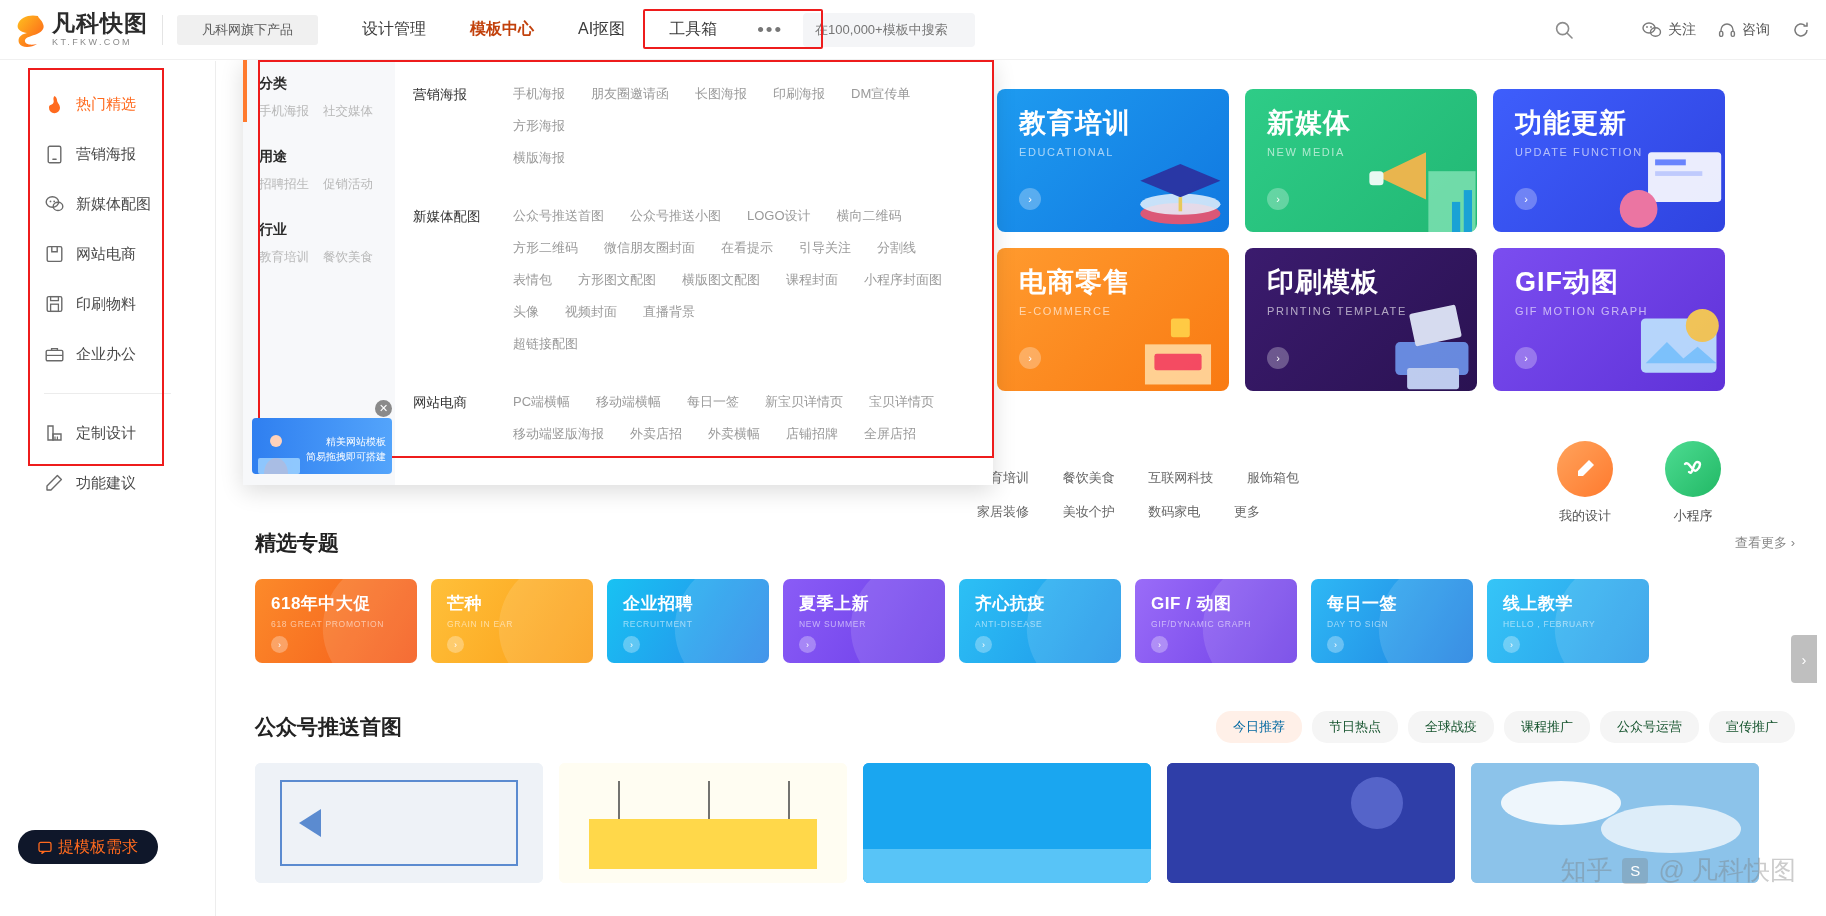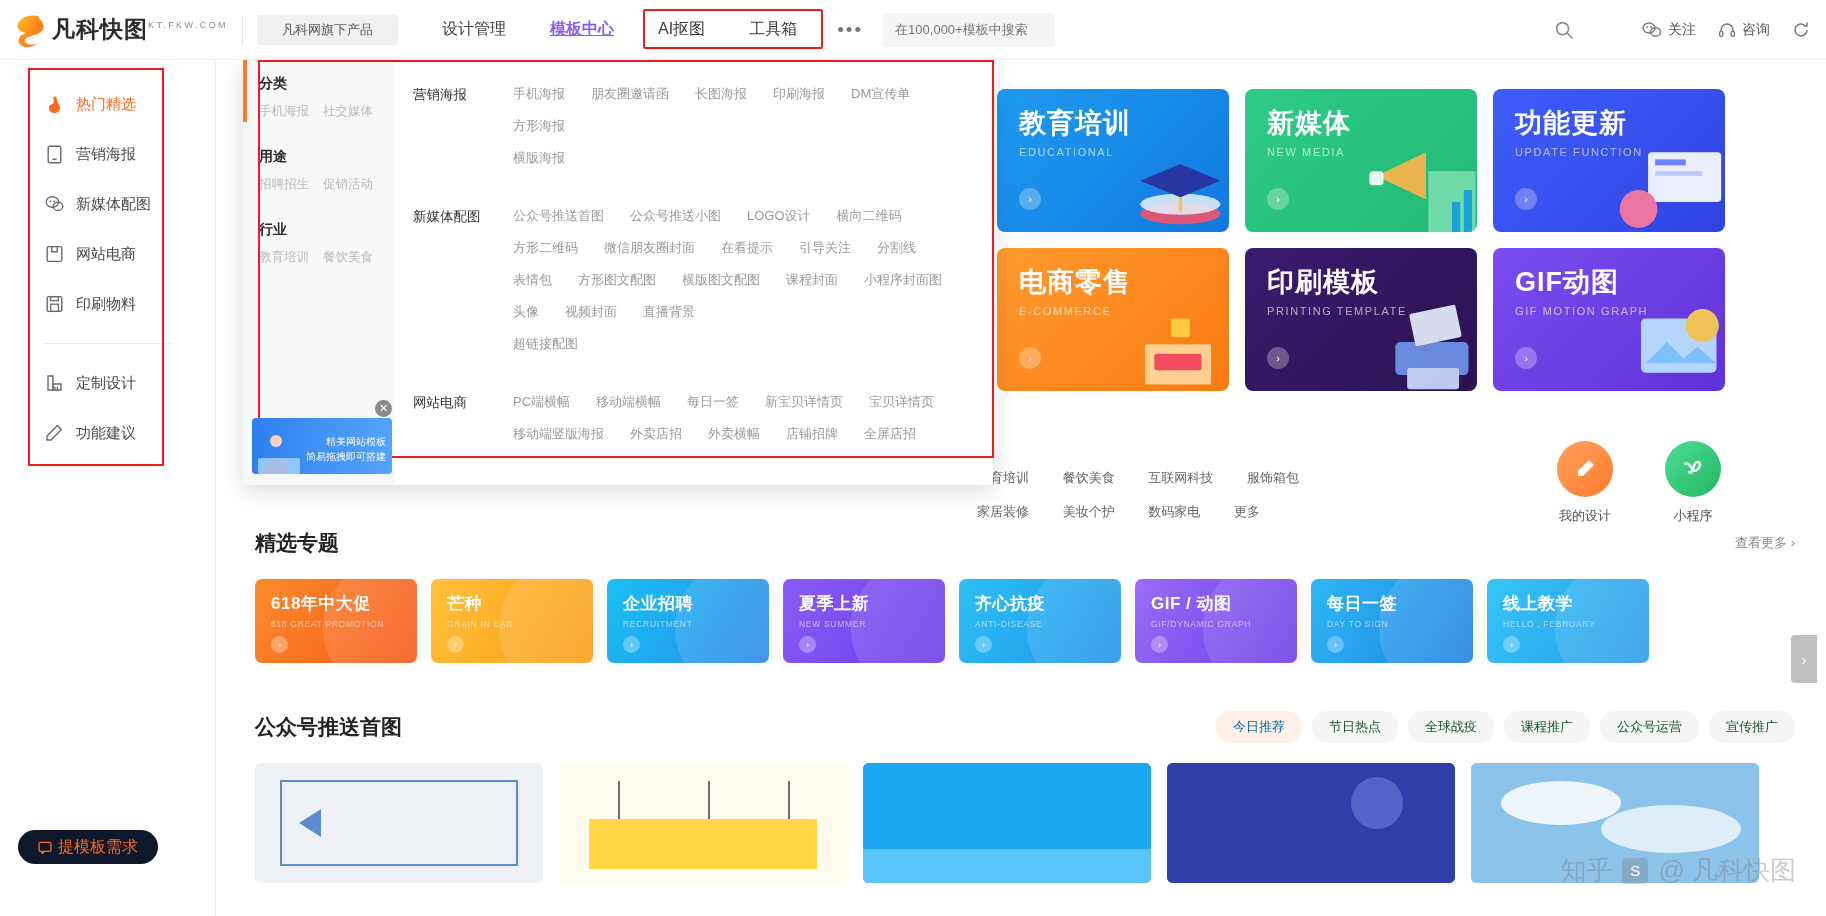--- a/index.html
+++ b/index.html
@@ -15,33 +15,33 @@
   
   .header {
     position: absolute; top:0; left:0; width: 1826px; height: 60px;
     background:#fff; border-bottom: 1px solid #f0f0f0;
     display:flex; align-items:center; z-index: 40;
   }
   .logo-wrap { display:flex; align-items:center; margin-left: 14px; }
   .logo-mark {
     width: 30px; height: 34px; position:relative; margin-right:8px;
   }
-  .logo-text { display:flex; flex-direction:row; line-height:1; }
+  .logo-text { display:flex; flex-direction:column; line-height:1; }
   .logo-cn { font-size: 23px; font-weight: 700; color:#2b2b2b; letter-spacing:1px; }
   .logo-en { font-size: 9px; color:#8a8a8a; letter-spacing: 2.4px; margin-top:3px; }
   .logo-divider { width:1px; height:30px; background:#e4e4e4; margin:0 14px; }
   .sub-brand {
     background:#f0f0f0; color:#595959; font-size: 13px;
     padding: 6px 25px; border-radius: 3px; white-space:nowrap;
   }
   .nav { display:flex; align-items:center; margin-left: 22px; }
   .nav-item {
     font-size: 16px; color:#3b3b3b; padding: 0 22px; cursor:pointer; white-space:nowrap;
   }
-  .nav-item.active { color:#8b5cf6; font-weight:700;text-decoration:underline; }
+  .nav-item.active { color:#c2410c; font-weight:700; }
   .nav-more { font-size:19px; color:#777; letter-spacing:2px; padding: 0 18px; cursor:pointer; }
 
   .search-box {
     position:relative; margin-left: 6px;
     width: 172px; height: 34px; background:#f4f5f7; border-radius:4px;
     display:flex; align-items:center;
   }
   .search-box input {
     border:none; background:transparent; outline:none;
     font-size:13px; color:#bdbdbd; width:100%; padding: 0 12px;
@@ -316,20 +316,30 @@
         <span class="si-icon">
           <svg width="17" height="18" viewBox="0 0 17 18">
               <rect x="1.2" y="1.6" width="14.6" height="14.8" rx="1.6" fill="none" stroke="currentColor" stroke-width="1.4"></rect>
               <rect x="4.6" y="9.2" width="7.8" height="7.2" fill="none" stroke="currentColor" stroke-width="1.3"></rect>
               <rect x="4.6" y="1.6" width="7.8" height="4" fill="none" stroke="currentColor" stroke-width="1.3"></rect>
             </svg>
         </span>
         <span>印刷物料</span>
       </div>
 
+      <div class="side-item">
+        <span class="si-icon">
+          <svg width="19" height="17" viewBox="0 0 19 17">
+              <rect x="1.2" y="4.4" width="16.6" height="10.4" rx="1.3" fill="none" stroke="currentColor" stroke-width="1.4"></rect>
+              <path d="M6.6 4.4V2.6h5.8v1.8" fill="none" stroke="currentColor" stroke-width="1.4"></path>
+              <line x1="1.2" y1="9.4" x2="17.8" y2="9.4" stroke="currentColor" stroke-width="1.2"></line>
+            </svg>
+        </span>
+        <span>企业办公</span>
+      </div>
 
       <div class="side-sep"></div>
 
       <div class="side-item">
         <span class="si-icon">
           <svg width="17" height="18" viewBox="0 0 17 18">
               <path d="M2 2h5v14H2z" fill="none" stroke="currentColor" stroke-width="1.4"></path>
               <path d="M7 10h8v6H7z" fill="none" stroke="currentColor" stroke-width="1.4"></path>
               <line x1="9" y1="12.4" x2="9" y2="16" stroke="currentColor" stroke-width="1.2"></line>
               <line x1="11.4" y1="12.4" x2="11.4" y2="16" stroke="currentColor" stroke-width="1.2"></line>

